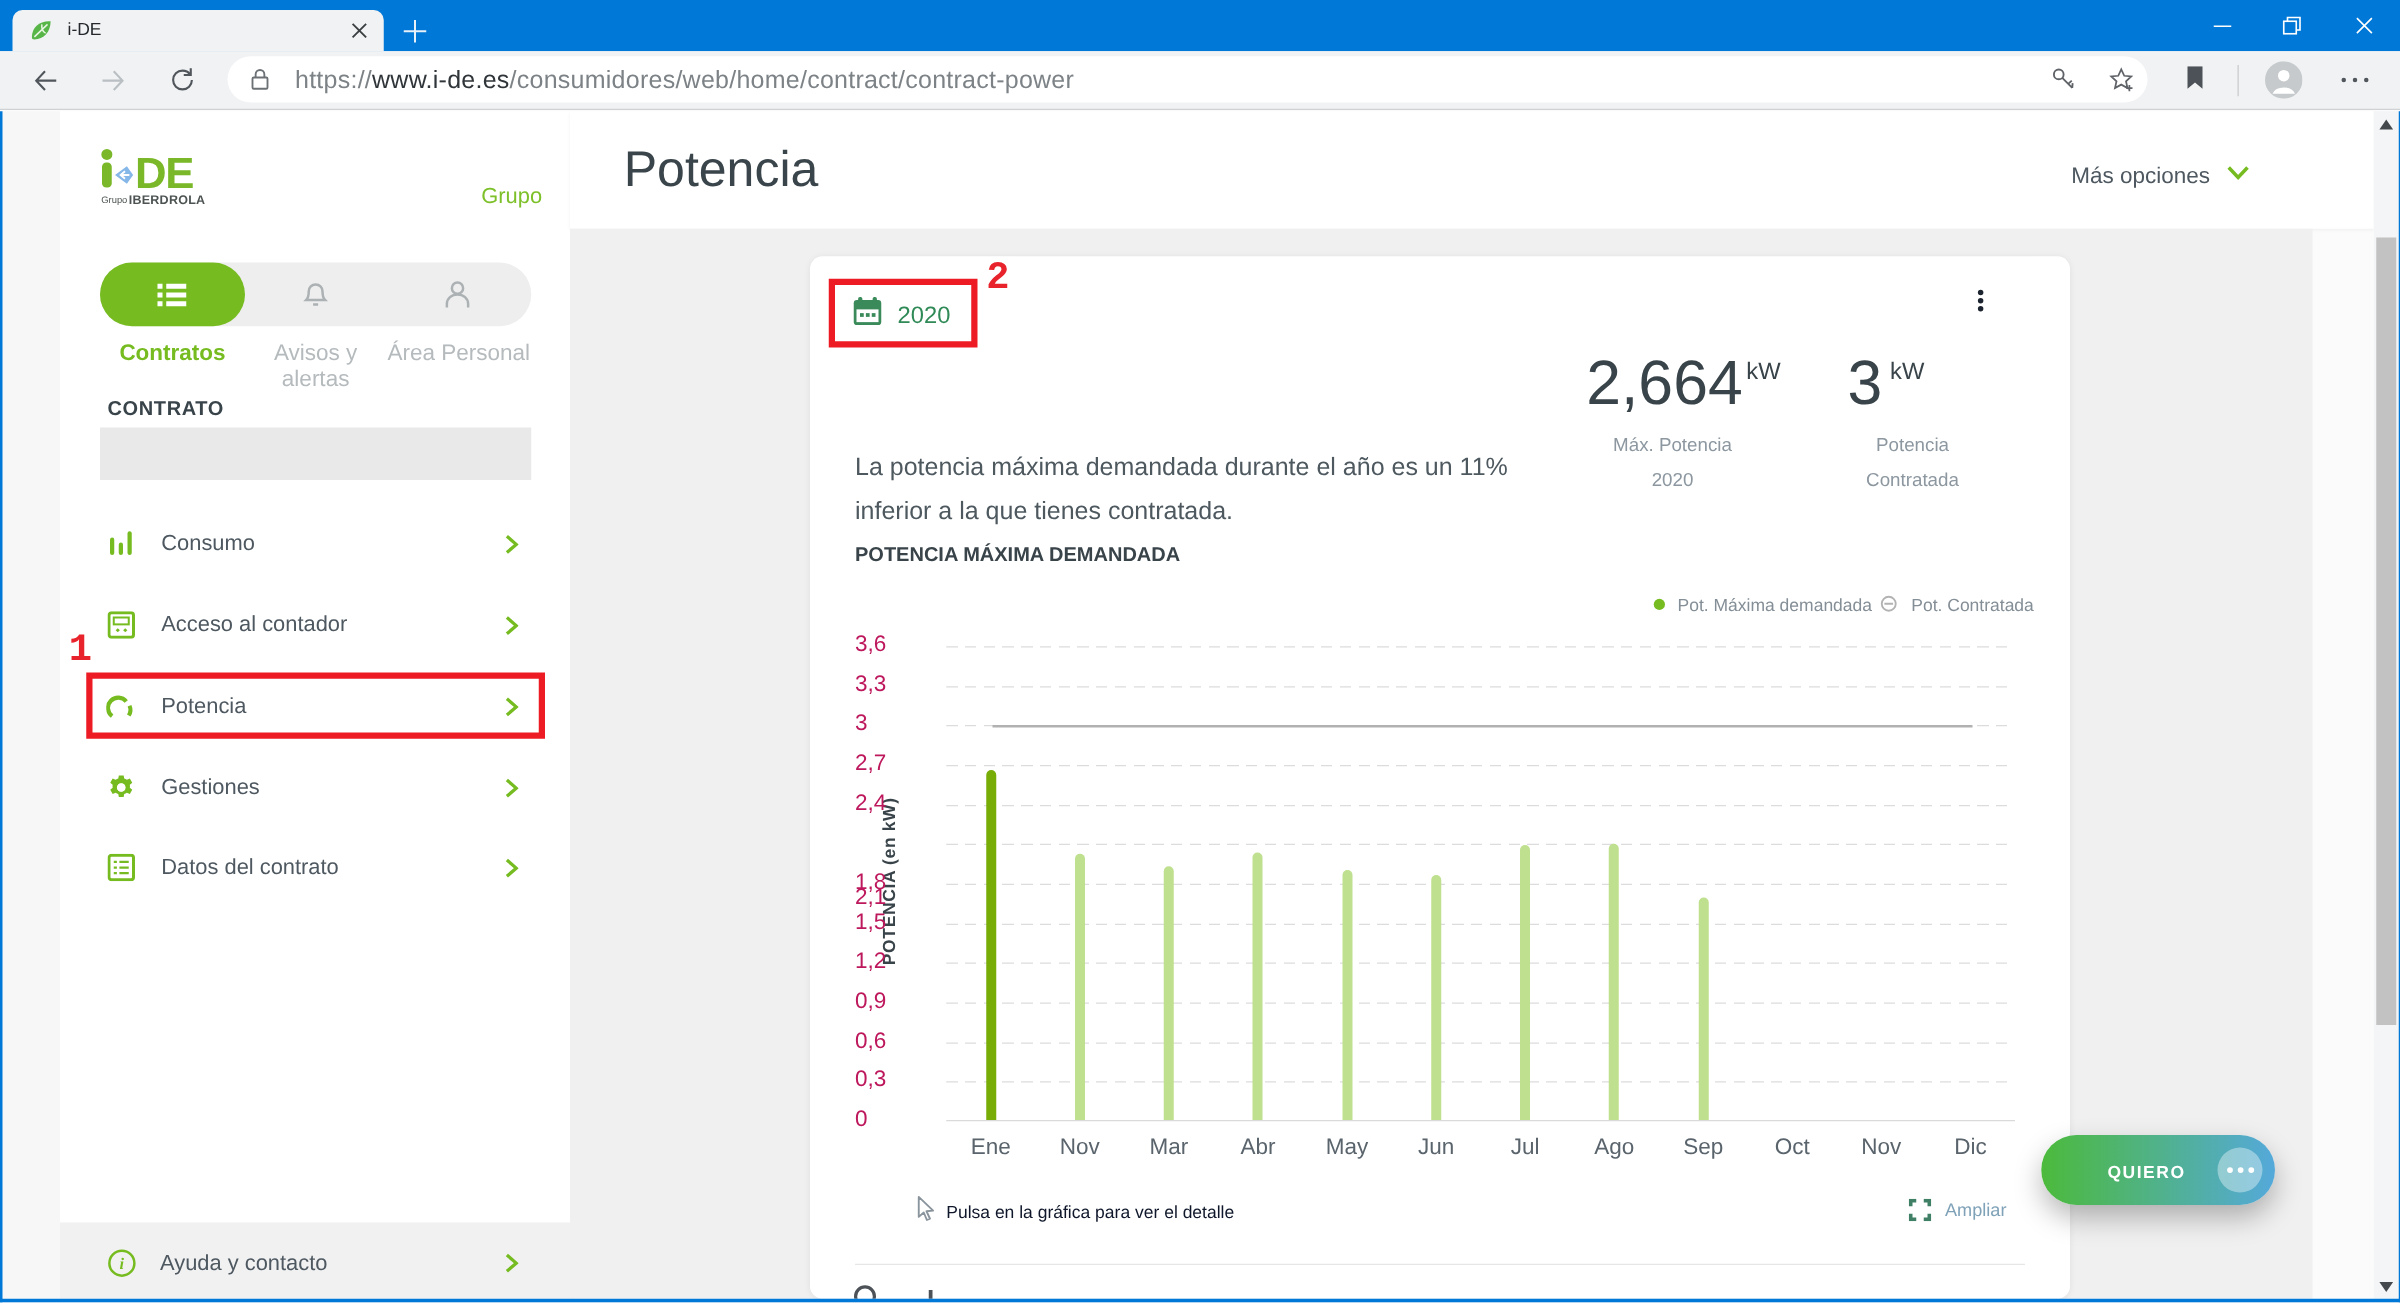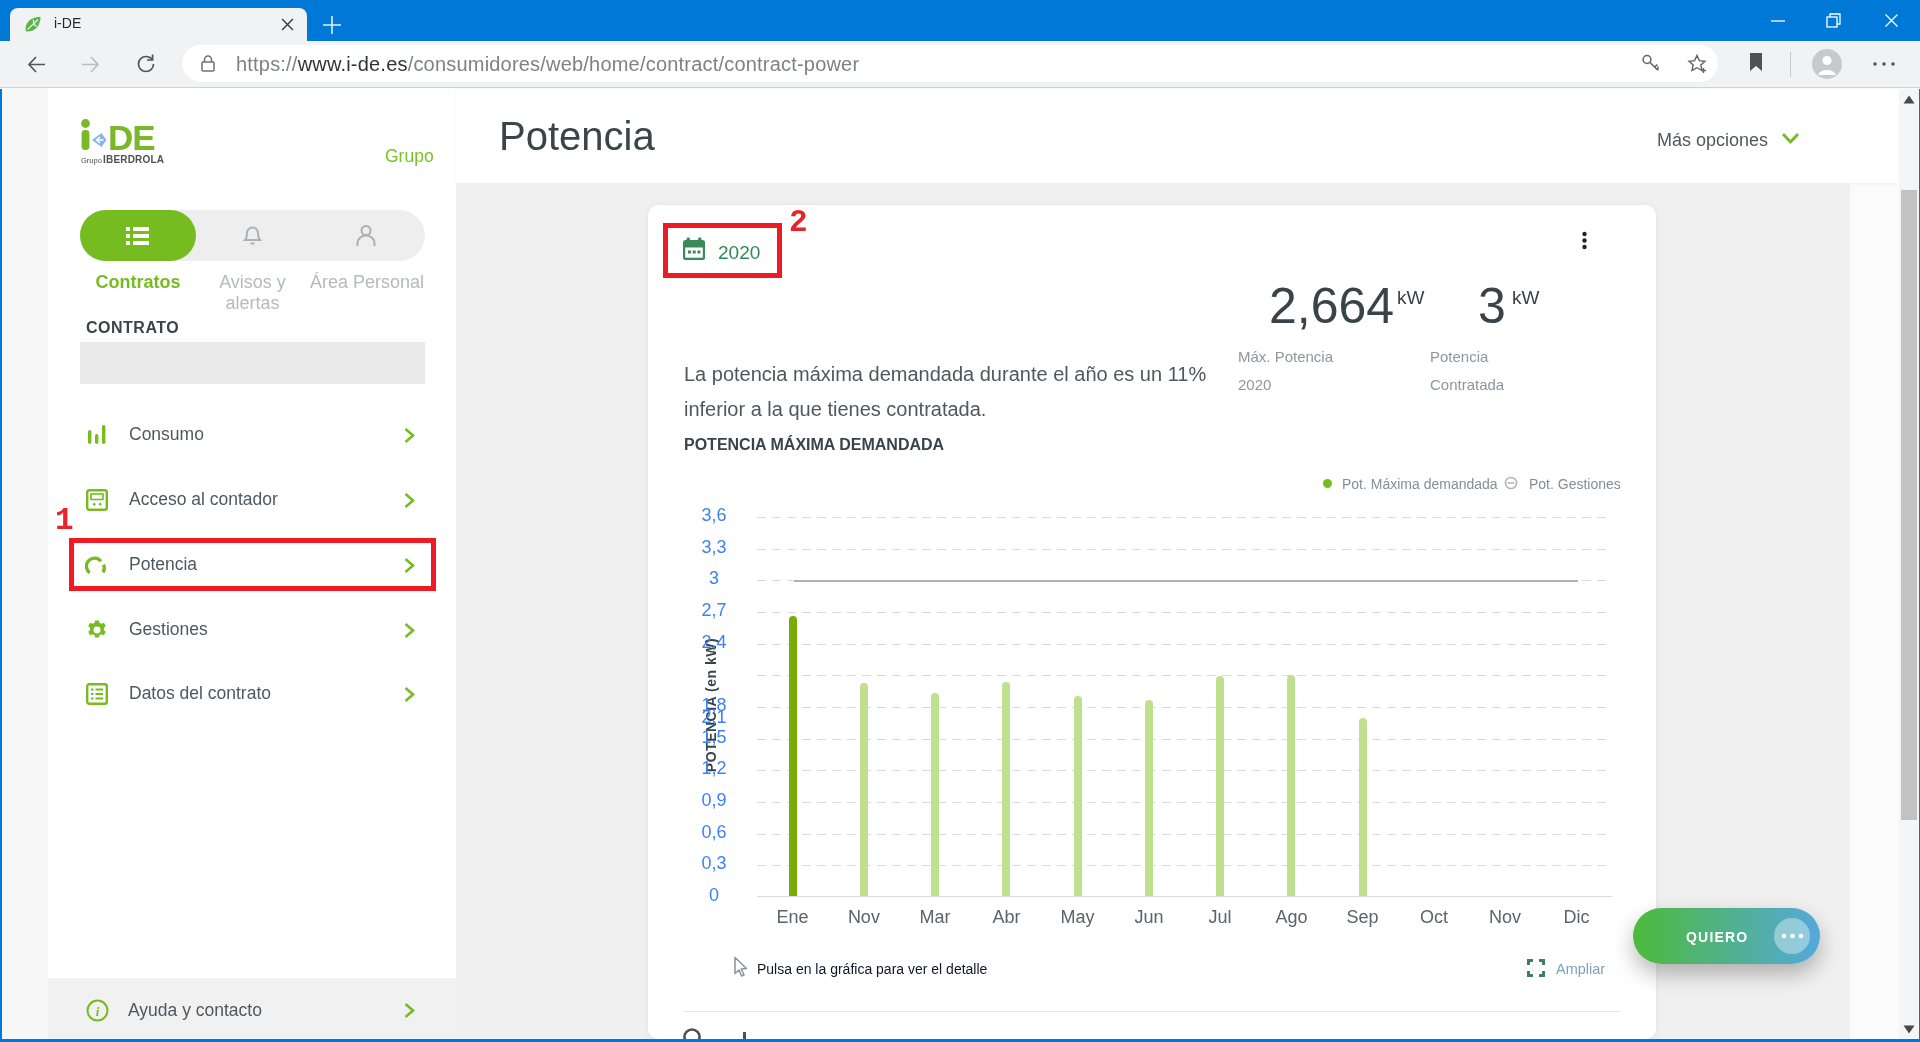--- a/index.html
+++ b/index.html
@@ -45,26 +45,26 @@
   #maintitle { left:499px; top:114px; font-size:40px; font-weight:300; color:#3a454b; letter-spacing:0px;}
   #masopc { left:1657px; top:130px; font-size:18px; color:#4e5860; }
   #content { left:456px; top:183px; width:1394px; height:856px; background:#f0f0f1; }
   #card { left:648px; top:205px; width:1008px; height:834px; background:#fff; border-radius:10px; box-shadow:0 1px 6px rgba(0,0,0,0.07); }
 
   #year { left:718px; top:242px; font-size:19px; color:#2f8a57; }
   #para { left:684px; top:309px; font-size:20px; line-height:35px; color:#4d585f; white-space:nowrap;margin-top:48px; }
 
   .bignum { font-size:50px; line-height:1; color:#39444a; -webkit-text-stroke:1.3px #fff; paint-order:stroke fill; }
   .kw { font-size:19px; line-height:1; color:#39444a; -webkit-text-stroke:0.7px #fff; paint-order:stroke fill; }
-  .statlabel { font-size:15px; color:#8c97a0; text-align:left; line-height:28px; }
+  .statlabel { font-size:15px; color:#8c97a0; text-align:center; line-height:28px; }
 
   #charttitle { left:684px; top:436px; font-size:16px; font-weight:bold; letter-spacing:0px; color:#39444a; }
   .legendtext { font-size:14px; color:#848e96; }
 
-  .ylab { width:60px; text-align:center; font-size:18px; color:#3b82f6; }
+  .ylab { width:60px; text-align:left; font-size:18px; color:#be185d; }
   .grid { left:757px; width:855px; height:1px; background:repeating-linear-gradient(90deg,#dcdcdc 0 9px,rgba(0,0,0,0) 9px 15px); }
   .bar { width:8px; border-radius:4px 4px 0 0; }
   .mon { width:60px; text-align:center; font-size:18px; color:#5a646c; }
   #ytitle { left:626px; top:697px; width:170px; text-align:center; font-size:14px; font-weight:bold; color:#39444a; transform:rotate(-90deg); transform-origin:center; letter-spacing:0.5px; }
   #contrline { left:794px; top:580px; width:784px; height:2px; background:#b1b1b1; }
   #baseline { left:757px; top:896px; width:855px; height:1px; background:#dadada; }
 
   #pulsatext { left:757px; top:961px; font-size:14px; color:#0f172a; }
   #ampliartext { left:1556px; top:961px; font-size:14.5px; color:#7fa2b8; }
   #cardsep { left:684px; top:1011px; width:936px; height:1px; background:#e6e6e6; }
@@ -297,21 +297,21 @@
 <div class="abs kw" style="left:1512px;top:288px;">kW</div>
 <div class="abs statlabel" style="left:1430px;top:343px;width:200px;">Potencia<br>Contratada</div>
 
 <div class="abs" id="charttitle">POTENCIA MÁXIMA DEMANDADA</div>
 <div class="abs" style="left:1323px;top:479px;width:9px;height:9px;border-radius:50%;background:#76bc21;"></div>
 <div class="abs legendtext" style="left:1342px;top:476px;">Pot. Máxima demandada</div>
 <svg class="abs" style="left:1504px;top:476px" width="14" height="14" viewBox="0 0 14 14">
     <circle cx="7" cy="7" r="5.6" fill="none" stroke="#b3b3b3" stroke-width="1.5"></circle>
     <path d="M3.5 7 h7" stroke="#b3b3b3" stroke-width="1.5"></path>
   </svg>
-<div class="abs legendtext" style="left:1529px;top:476px;">Pot. Gestiones</div>
+<div class="abs legendtext" style="left:1529px;top:476px;">Pot. Contratada</div>
 
 <div class="abs" id="ytitle">POTENCIA (en kW)</div>
 <div id="chartlayers">
 <div class="abs ylab" style="left:684px;top:885.0px;">0</div>
 <div class="abs grid" style="top:865.3px;"></div>
 <div class="abs ylab" style="left:684px;top:853.3px;">0,3</div>
 <div class="abs grid" style="top:833.7px;"></div>
 <div class="abs ylab" style="left:684px;top:821.7px;">0,6</div>
 <div class="abs grid" style="top:802.0px;"></div>
 <div class="abs ylab" style="left:684px;top:790.0px;">0,9</div>

